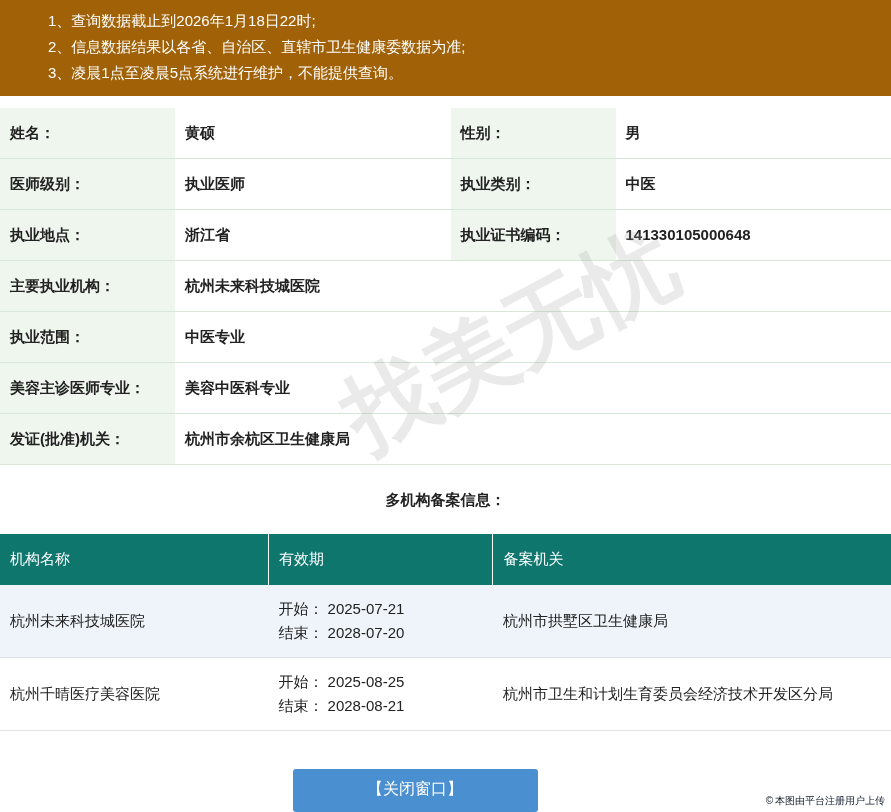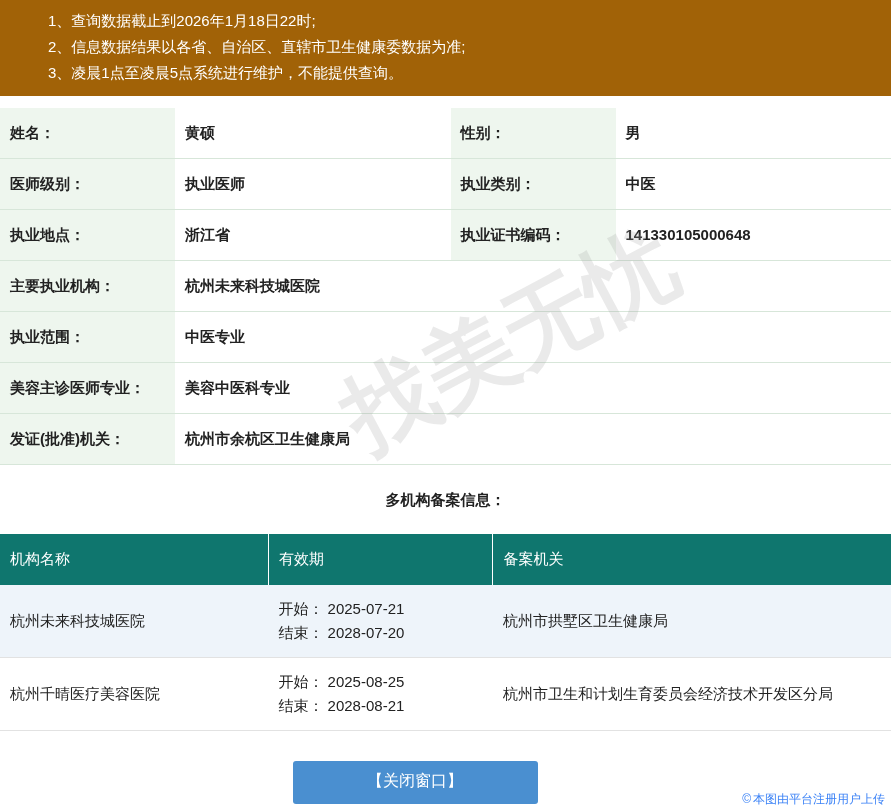--- a/index.html
+++ b/index.html
@@ -101,21 +101,21 @@
   .col-name { width: 263px; }
   .col-period { width: 220px; }
   .col-org { width: 390px; }
   .period-line { white-space: nowrap; }
   .period-line .pl-label { }
 
   
   .footer {
     position: absolute;
     left: 0;
-    bottom: 8px;
+    bottom: 0;
     width: 830px;
     text-align: center;
   }
   .close-btn {
     display: inline-block;
     width: 245px;
     padding: 10px 0 12px 0;
     background: #4a8fd0;
     color: #ffffff;
     font-size: 16px;
@@ -135,22 +135,22 @@
     transform: rotate(-28deg);
     font-weight: bold;
     pointer-events: none;
     white-space: nowrap;
     font-family: "DejaVu Sans", sans-serif;
   }
   .wm-corner {
     position: absolute;
     right: 6px;
     bottom: 4px;
-    font-size: 12px;
-    color: #3b82f6;
+    font-size: 10px;
+    color: #0f172a;
     white-space: nowrap;
   }
   .wm-corner .c-mark {
     display: inline-block;
     margin-right: 2px;
   }
 </style>
 </head>
 <body>
 

